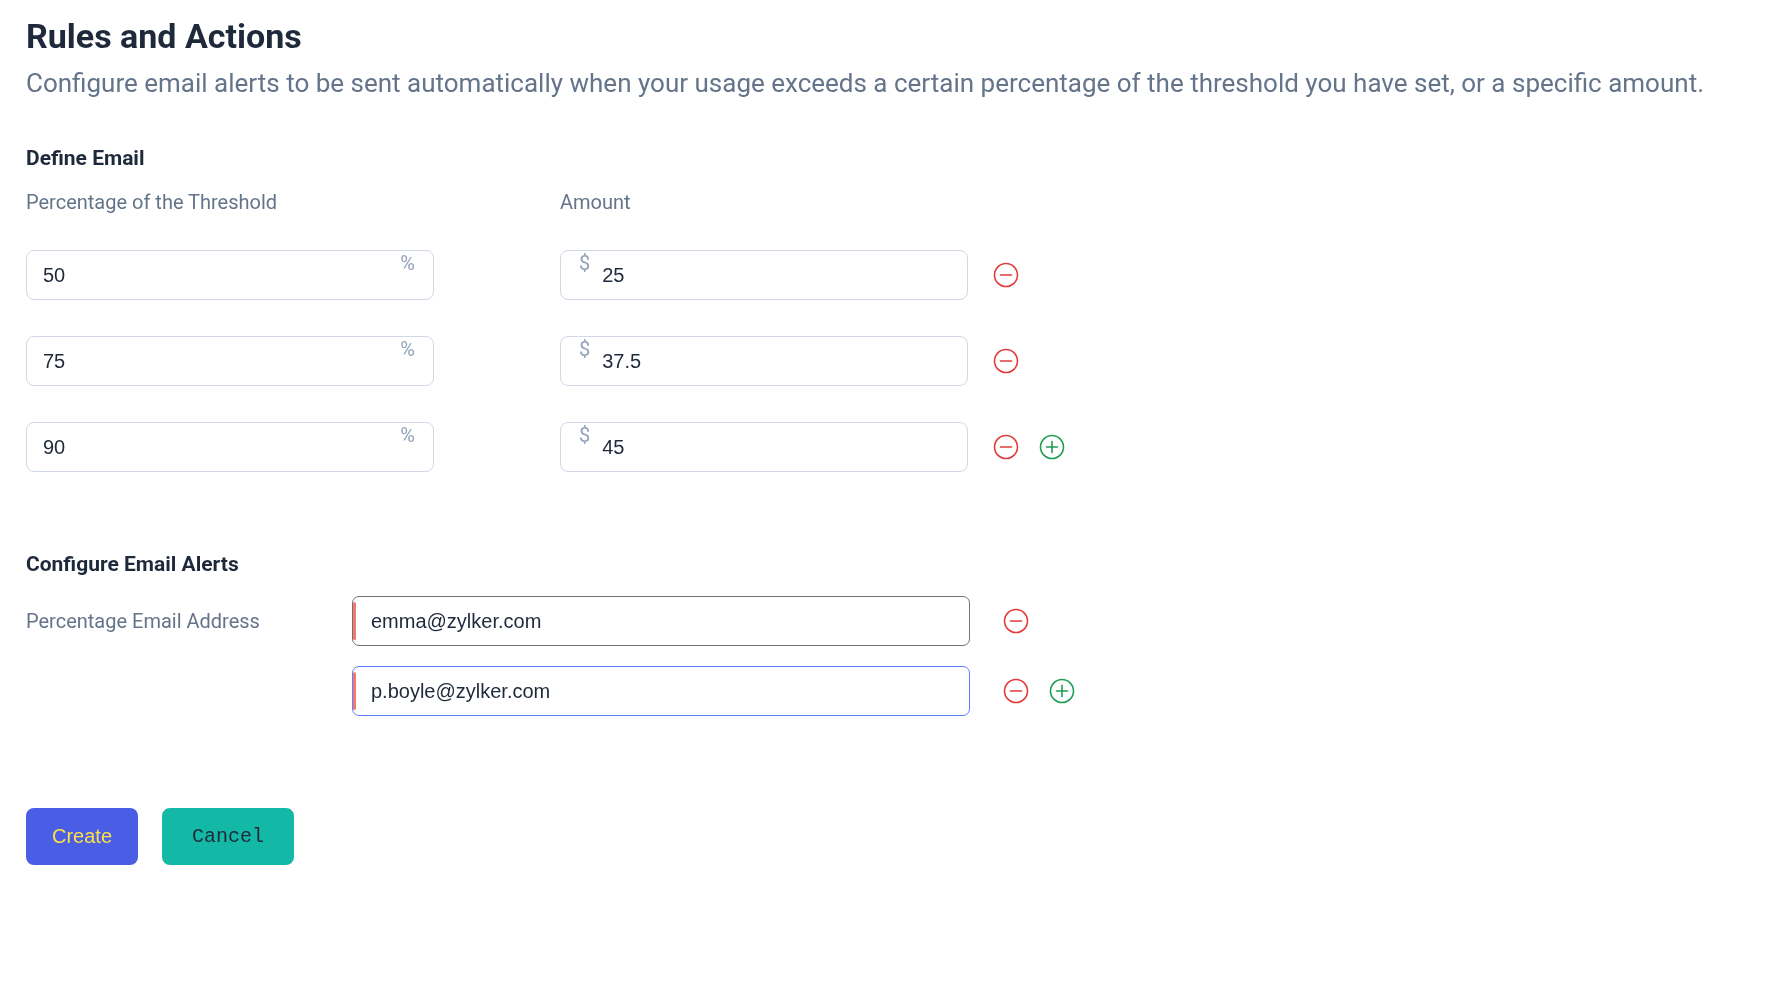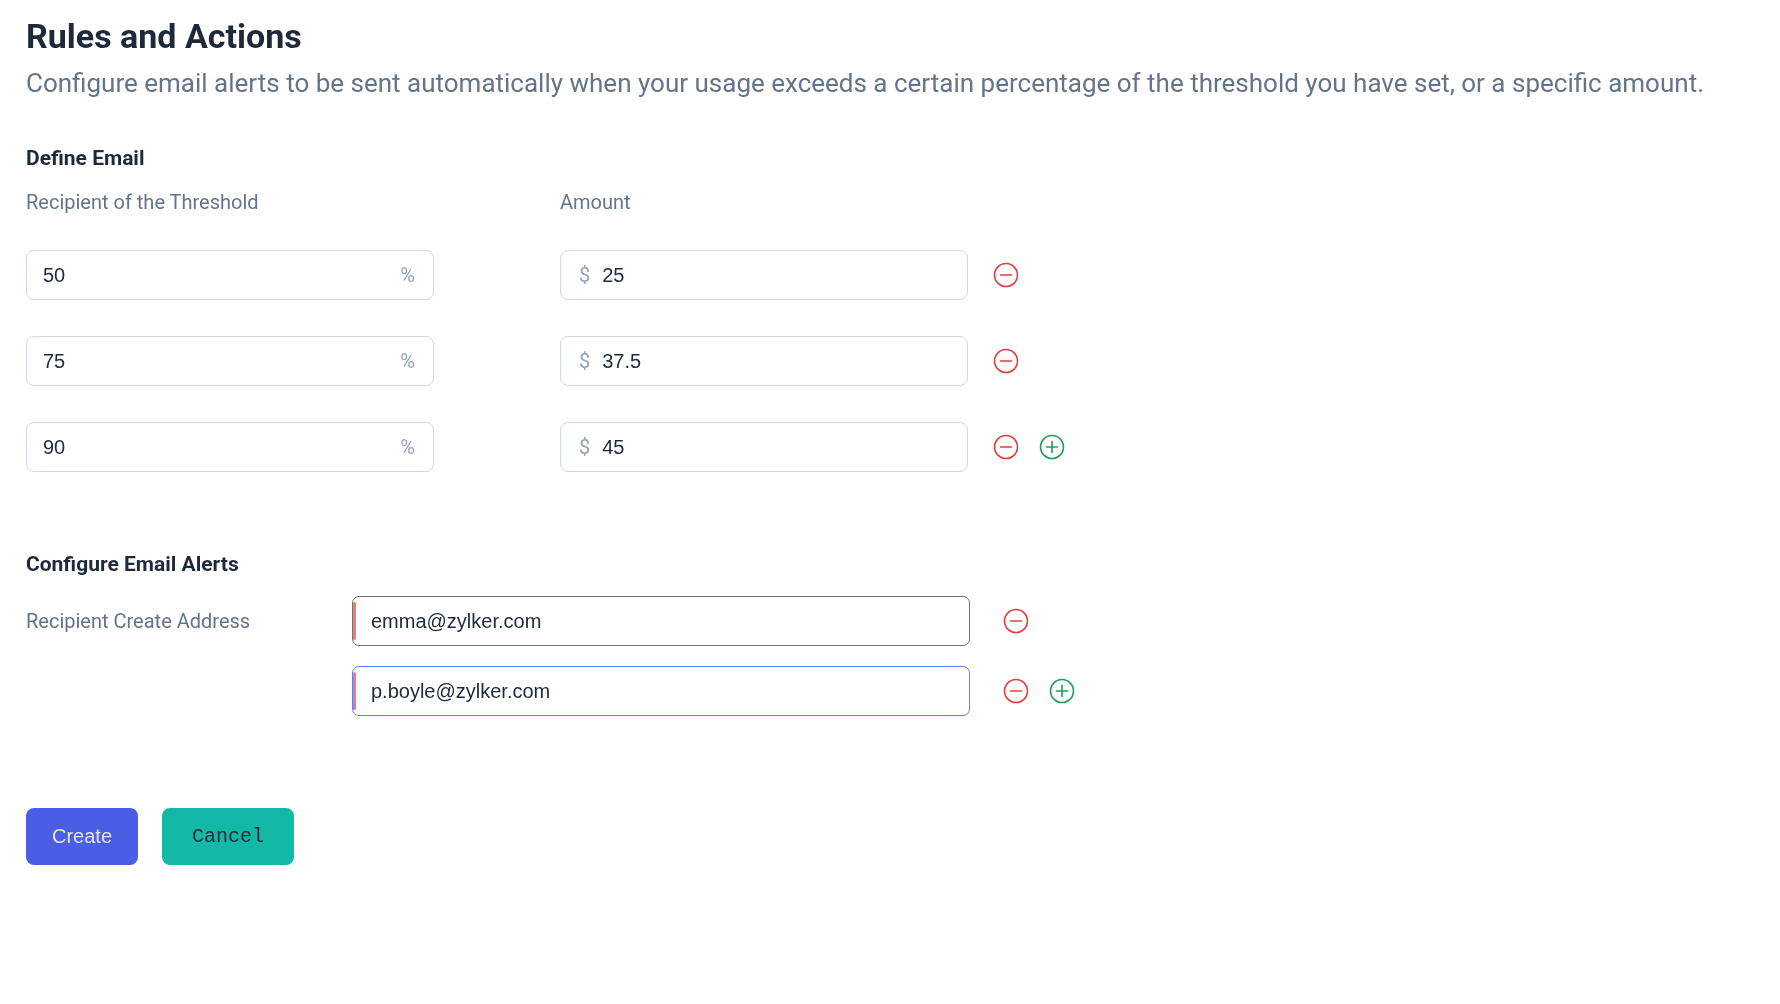--- a/index.html
+++ b/index.html
@@ -38,21 +38,20 @@
       align-items: center;
     }
     .col-header {
       font-size: 20px;
       color: #64748b;
       font-weight: 400;
     }
     .input-wrapper {
       position: relative;
       display: flex;
-      align-items: center;
       border: 1px solid #d1d9e6;
       border-radius: 8px;
       height: 50px;
       background: #fff;
     }
     .input-wrapper input {
       border: none;
       outline: none;
       font-size: 20px;
       color: #1e293b;
@@ -153,40 +152,40 @@
     }
     .btn {
       font-size: 20px;
       padding: 13px 26px;
       border-radius: 8px;
       border: none;
       cursor: pointer;
     }
     .btn-primary {
       background: #4a5ee5;
-      color: #e5e5e5;
+      color: #fde047;
       font-weight: 500;
     }
     .btn-secondary {
       background: #14b8a6;
       color: #1e293b;
       border: 4px solid #14b8a6;
       font-family: Liberation Mono, monospace;
     }
   </style>
 </head>
 <body>
 
 <h1 class="page-title">Rules and Actions</h1>
 <p class="page-subtitle">Configure email alerts to be sent automatically when your usage exceeds a certain percentage of the threshold you have set, or a specific amount.</p>
 
 <h2 class="section-heading">Define Email</h2>
 
 <div class="rules-grid">
-  <div class="col-header">Recipient of the Threshold</div>
+  <div class="col-header">Percentage of the Threshold</div>
   <div></div>
   <div class="col-header">Amount</div>
   <div></div>
 
   <div class="input-wrapper">
     <input type="text" value="50" style="">
     <span class="input-adornment-right">%</span>
   </div>
   <div></div>
   <div class="input-wrapper has-left">
@@ -243,21 +242,21 @@
         <line x1="13" y1="7.5" x2="13" y2="18.5" stroke="#1e9e55" stroke-width="1.6" stroke-linecap="round"></line>
       </svg>
     </button>
   </div>
 </div>
 
 <div class="email-alerts-section">
   <h2 class="section-heading">Configure Email Alerts</h2>
 
   <div class="email-row">
-    <div class="email-label">Recipient Create Address</div>
+    <div class="email-label">Percentage Email Address</div>
     <div class="email-input-wrapper">
       <input type="text" value="emma@zylker.com" style="">
     </div>
     <div class="email-actions">
       <button class="icon-btn">
         <svg width="26" height="26" viewBox="0 0 26 26">
           <circle cx="13" cy="13" r="11.5" fill="none" stroke="#e23b3b" stroke-width="1.6"></circle>
           <line x1="7.5" y1="13" x2="18.5" y2="13" stroke="#e23b3b" stroke-width="1.6" stroke-linecap="round"></line>
         </svg>
       </button>

